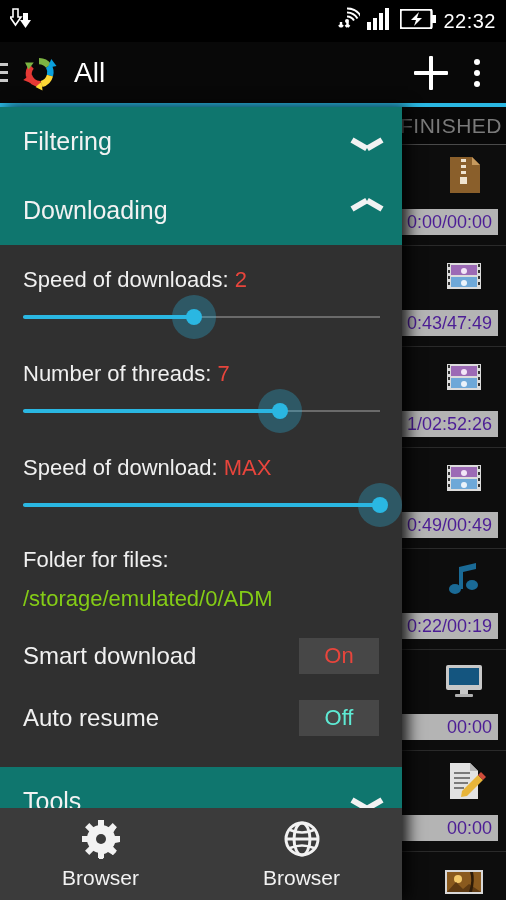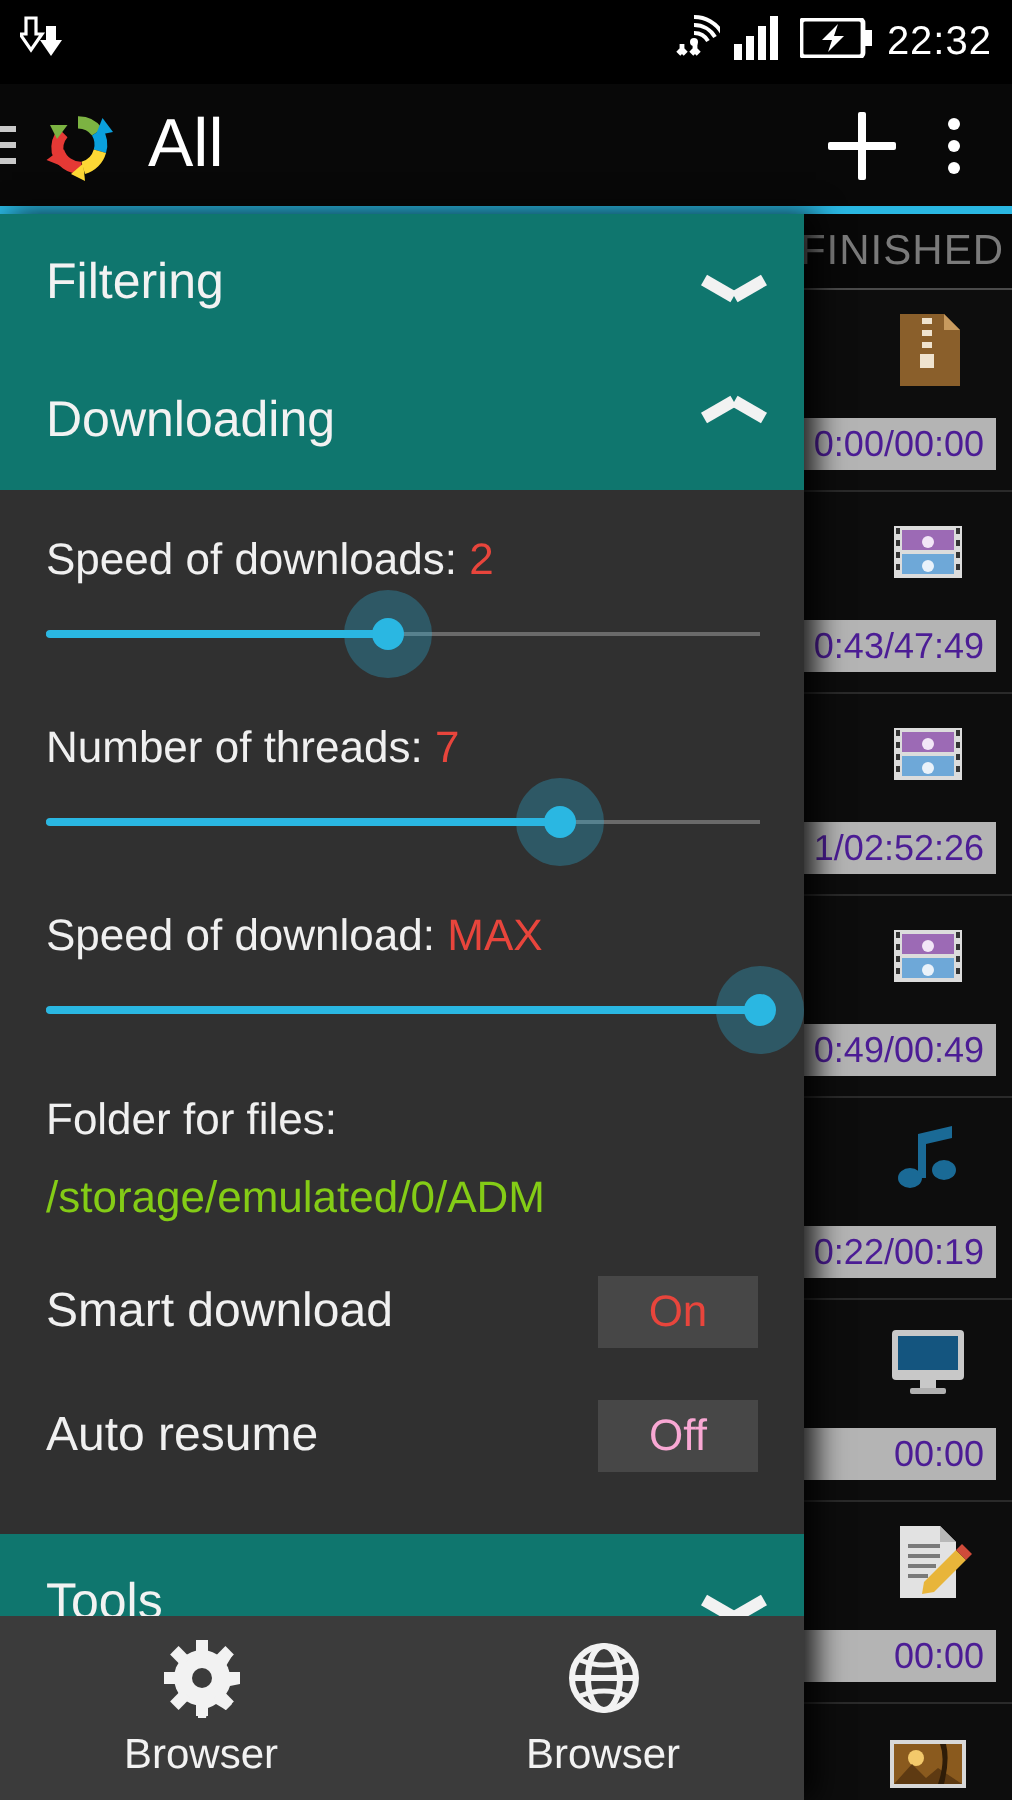--- a/index.html
+++ b/index.html
@@ -21,21 +21,21 @@
   .sb-clock { color:#fff; font-size:20px; letter-spacing:0.5px; }
 
   
   #appbar {
     position:absolute; left:0; top:42px; width:506px; height:61px;
     background:#080808; display:flex; align-items:center; padding:0 14px 0 0;
   }
   .hamburger { width:14px; margin-left:-6px; display:flex; flex-direction:column; gap:5px; }
   .hamburger i { display:block; height:3px; background:#c9c9c9; width:100%; }
   .logo { width:42px; height:42px; margin-left:10px; position:relative; }
-  .appbar-title { color:#fff; font-size:34px; margin-left:14px; font-weight:400; }
+  .appbar-title { color:#fff; font-size:28px; margin-left:14px; font-weight:400; }
   .appbar-actions { margin-left:auto; display:flex; align-items:center; gap:26px; }
   .plus-btn { width:34px; height:34px; position:relative; }
   .plus-btn::before, .plus-btn::after {
     content:""; position:absolute; background:#fff; border-radius:1px;
   }
   .plus-btn::before { left:0; top:15px; width:34px; height:4px; }
   .plus-btn::after { top:0; left:15px; height:34px; width:4px; }
   .kebab { width:6px; display:flex; flex-direction:column; gap:5px; margin-right:12px; }
   .kebab i { width:6px; height:6px; background:#fff; border-radius:50%; }
 
@@ -94,21 +94,21 @@
   .folder .lbl { color:#f0f0f0; font-size:22px; }
   .folder .path { color:#84cc16; font-size:22px; margin-top:13px; word-break:break-all; }
 
   .toggle-row { display:flex; align-items:center; padding:26px 23px 0 23px; }
   .toggle-row .t-label { color:#f0f0f0; font-size:24px; }
   .toggle-row .t-btn {
     margin-left:auto; min-width:80px; height:36px; background:#474747;
     display:flex; align-items:center; justify-content:center; font-size:22px;
   }
   .t-btn.on { color:#e8453c; }
-  .t-btn.off { color:#f9a8d4; }
+  .t-btn.off { color:#5eead4; }
 
   
   #bottombar {
     position:absolute; left:0; bottom:0; width:402px; height:92px; background:#3b3b3b;
     display:flex; align-items:center;
   }
   .bottom-item { flex:1; display:flex; flex-direction:column; align-items:center; gap:7px; }
   .bottom-item .bi-label { color:#f2f2f2; font-size:21px; }
   .bottom-item svg { display:block; }
 </style>

